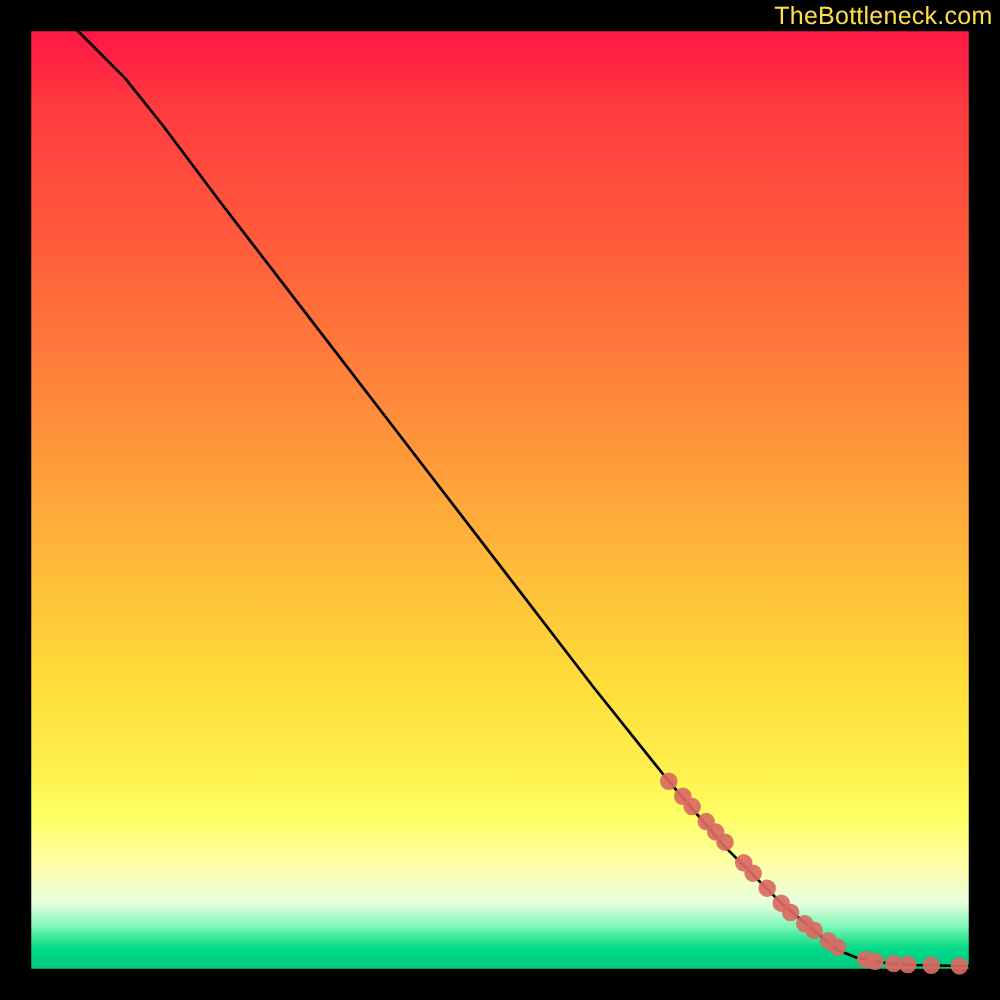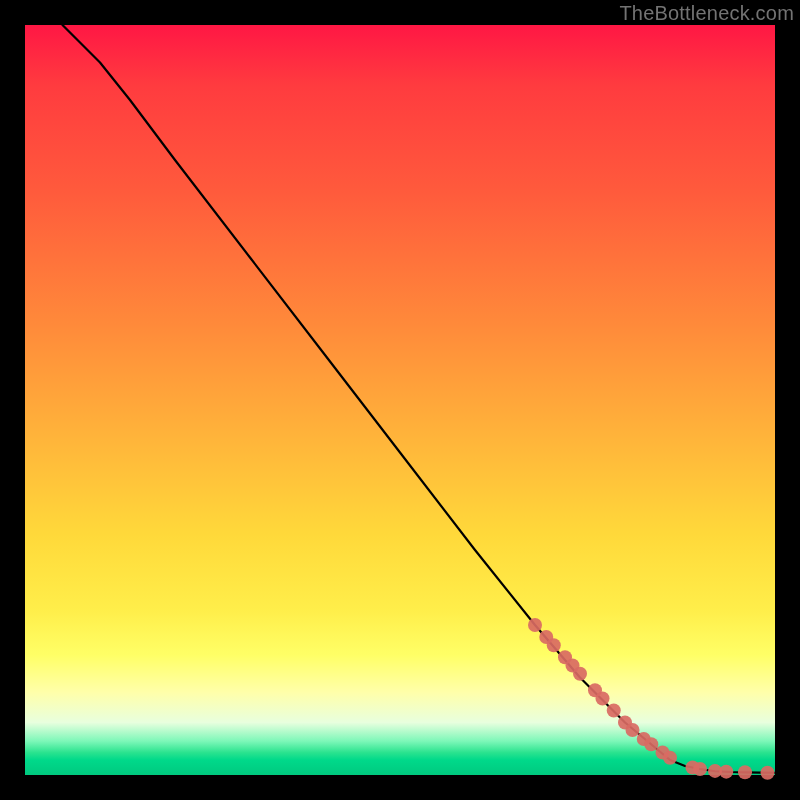--- a/index.html
+++ b/index.html
@@ -47,21 +47,21 @@
     left: 0;
     top: 0;
     width: 750px;
     height: 750px;
     overflow: visible;
   }
   .watermark {
     position: absolute;
     top: 2px;
     right: 6px;
-    color: #737373;
+    color: #fde047;
     font-size: 20px;
     font-weight: 500;
     letter-spacing: 0.2px;
     user-select: none;
   }
 </style>
 </head>
 <body>
 
 <div class="frame">

